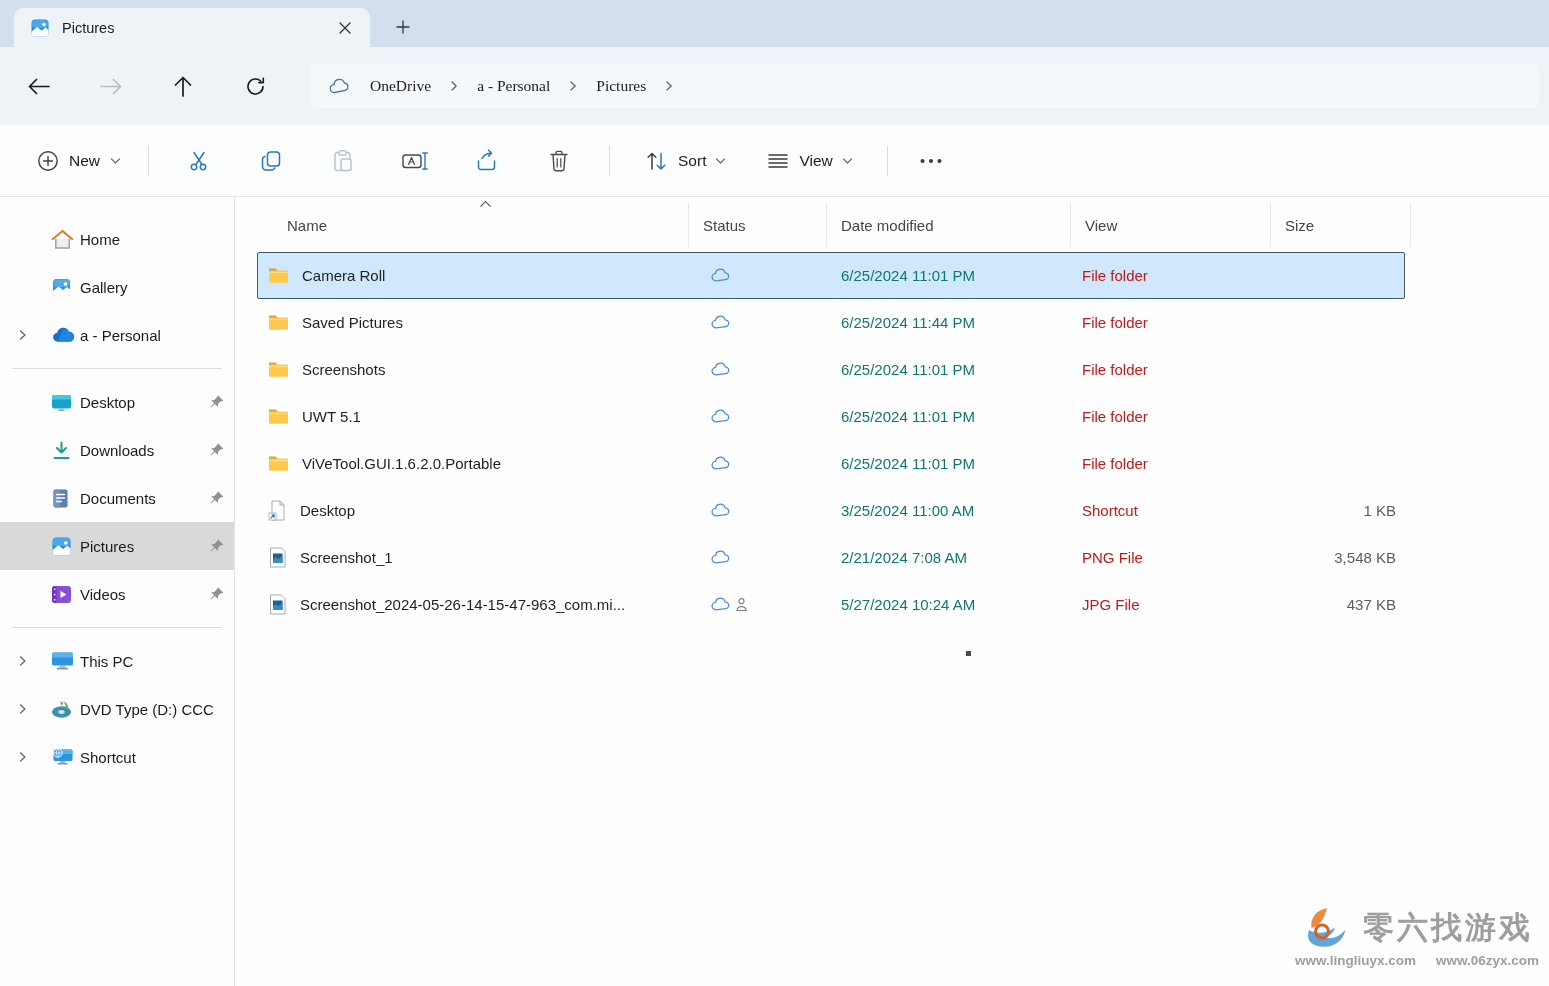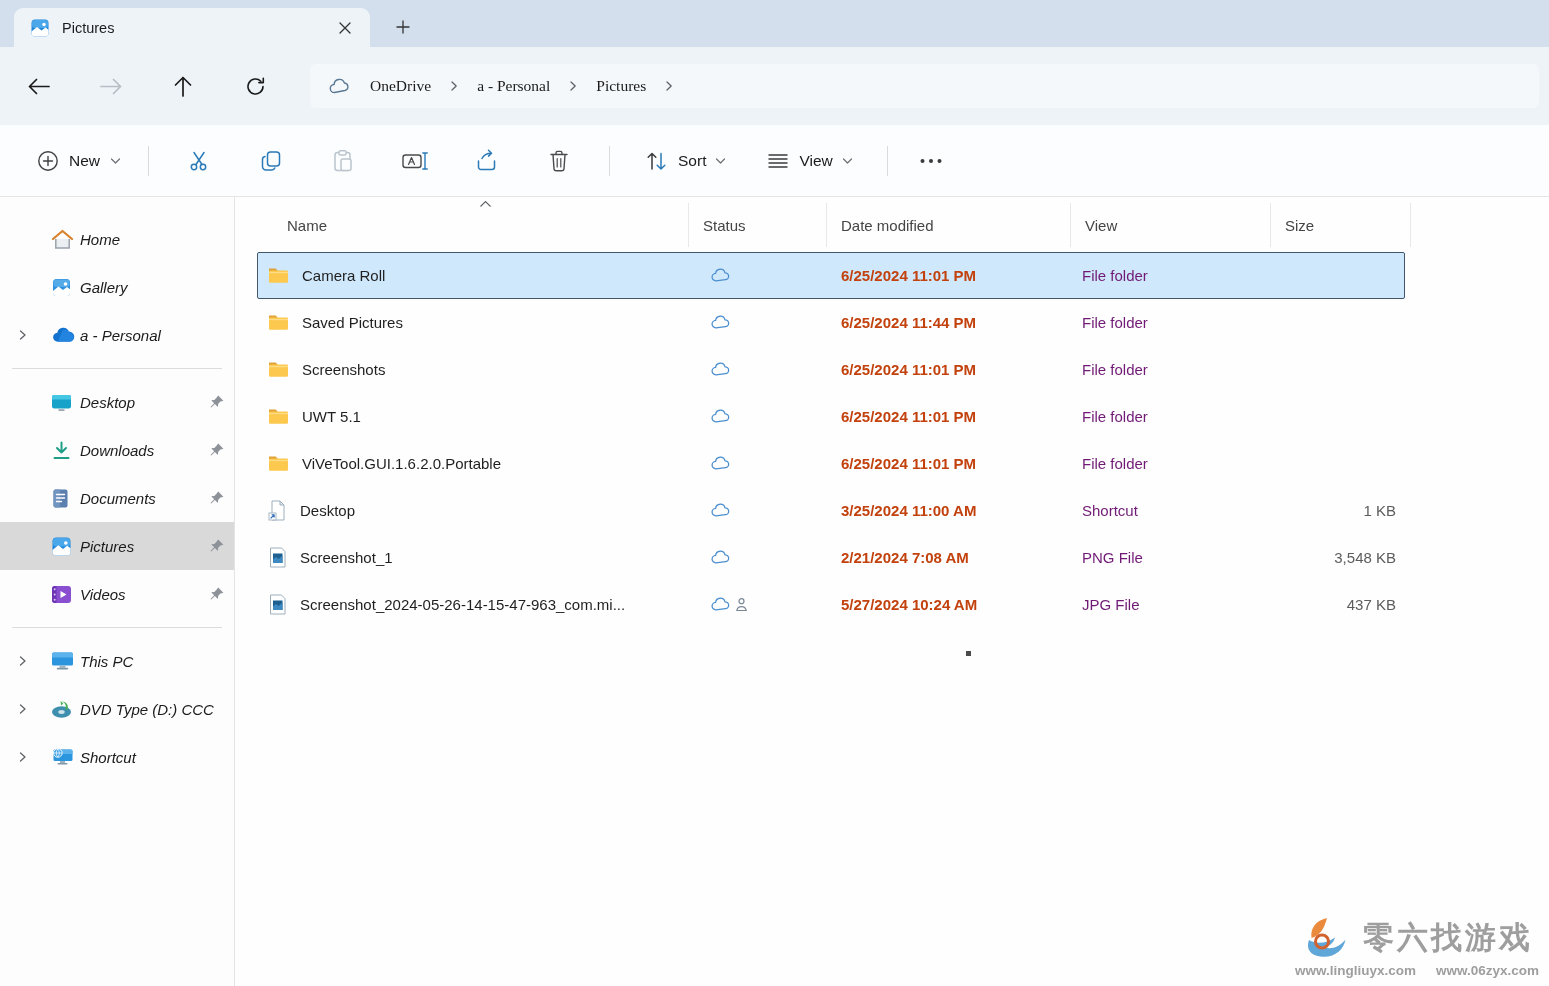--- a/index.html
+++ b/index.html
@@ -50,21 +50,21 @@
   .cmd-more { width:46px; height:44px; display:flex; align-items:center; justify-content:center; border-radius:6px; margin-left:6px; }
 
   
   .bodyarea { display:flex; height:789px; }
 
   .sidebar { width:235px; border-right:1px solid #e4e4e4; padding-top:18px; background:#fdfdfe; }
   .side-item { height:48px; position:relative; cursor:default; }
   .side-item.selected { background:var(--sidebar-selected,#d9d9d9); }
   .side-chevron { position:absolute; left:17px; top:50%; transform:translateY(-50%); }
   .side-icon { position:absolute; left:51px; top:50%; transform:translateY(-50%); width:24px; height:22px; display:flex; align-items:center; }
-  .side-label { position:absolute; left:80px; top:50%; transform:translateY(-50%); white-space:nowrap;font-style:italic; }
+  .side-label { position:absolute; left:80px; top:50%; transform:translateY(-50%); white-space:nowrap; }
   .side-pin { position:absolute; left:209px; top:50%; transform:translateY(-50%); }
   .side-divider { height:1px; background:#dcdcdc; margin:9px 12px; }
 
   .main { flex:1; position:relative; padding:6px 0 0 22px; background:#fefefe; }
 
   .list-header { display:flex; height:44px; position:relative; }
   .hcell {
     display:flex; align-items:center; color:#454545;
     border-right:1px solid #e8e8e8; padding-left:14px; position:relative; font-size:15px;
   }
@@ -74,28 +74,28 @@
   .col-type   { width:200px; }
   .col-size   { width:140px; }
   .sort-caret { position:absolute; left:222px; top:-3px; }
 
   .file-list { width:1148px; margin-top:5px; }
   .file-row { display:flex; height:47px; align-items:center; border:1px solid transparent; border-radius:2px; }
   .file-row.selected { background:var(--sel-fill,#cfe8fb); border-color:var(--sel-border,#41586c); }
   .cell-name  { width:431px; display:flex; align-items:center; gap:13px; padding-left:10px; overflow:hidden; white-space:nowrap; }
   .file-label { color:#1f1f1f; }
   .cell-status{ width:138px; display:flex; gap:4px; padding-left:21px; align-items:center; }
-  .cell-date  { width:244px; color:#c2410c; padding-left:14px; white-space:nowrap;font-weight:bold; }
-  .cell-type  { width:200px; color:#701a75; padding-left:11px; white-space:nowrap; }
+  .cell-date  { width:244px; color:#0f766e; padding-left:14px; white-space:nowrap; }
+  .cell-type  { width:200px; color:#b91c1c; padding-left:11px; white-space:nowrap; }
   .cell-size  { width:125px; color:#5c5c5c; text-align:right; white-space:nowrap; }
 
   .cursor-dot { position:absolute; left:966px; top:651px; width:5px; height:5px; background:#4a4a4a; }
 
   
-  .watermark { position:absolute; right:10px; bottom:8px; display:flex; flex-direction:column; align-items:center; }
+  .watermark { position:absolute; right:10px; bottom:18px; display:flex; flex-direction:column; align-items:center; }
   .wm-row { display:flex; align-items:center; gap:10px; }
   .wm-title { font-size:31px; font-weight:bold; color:#9e9e9e; letter-spacing:3px; }
   .wm-urls { font-size:13.5px; font-weight:bold; color:#9e9e9e; display:flex; gap:20px; margin-top:2px; }
 </style>
 </head>
 <body>
 
 <div class="tabbar">
   <div class="tab">
     <span>

